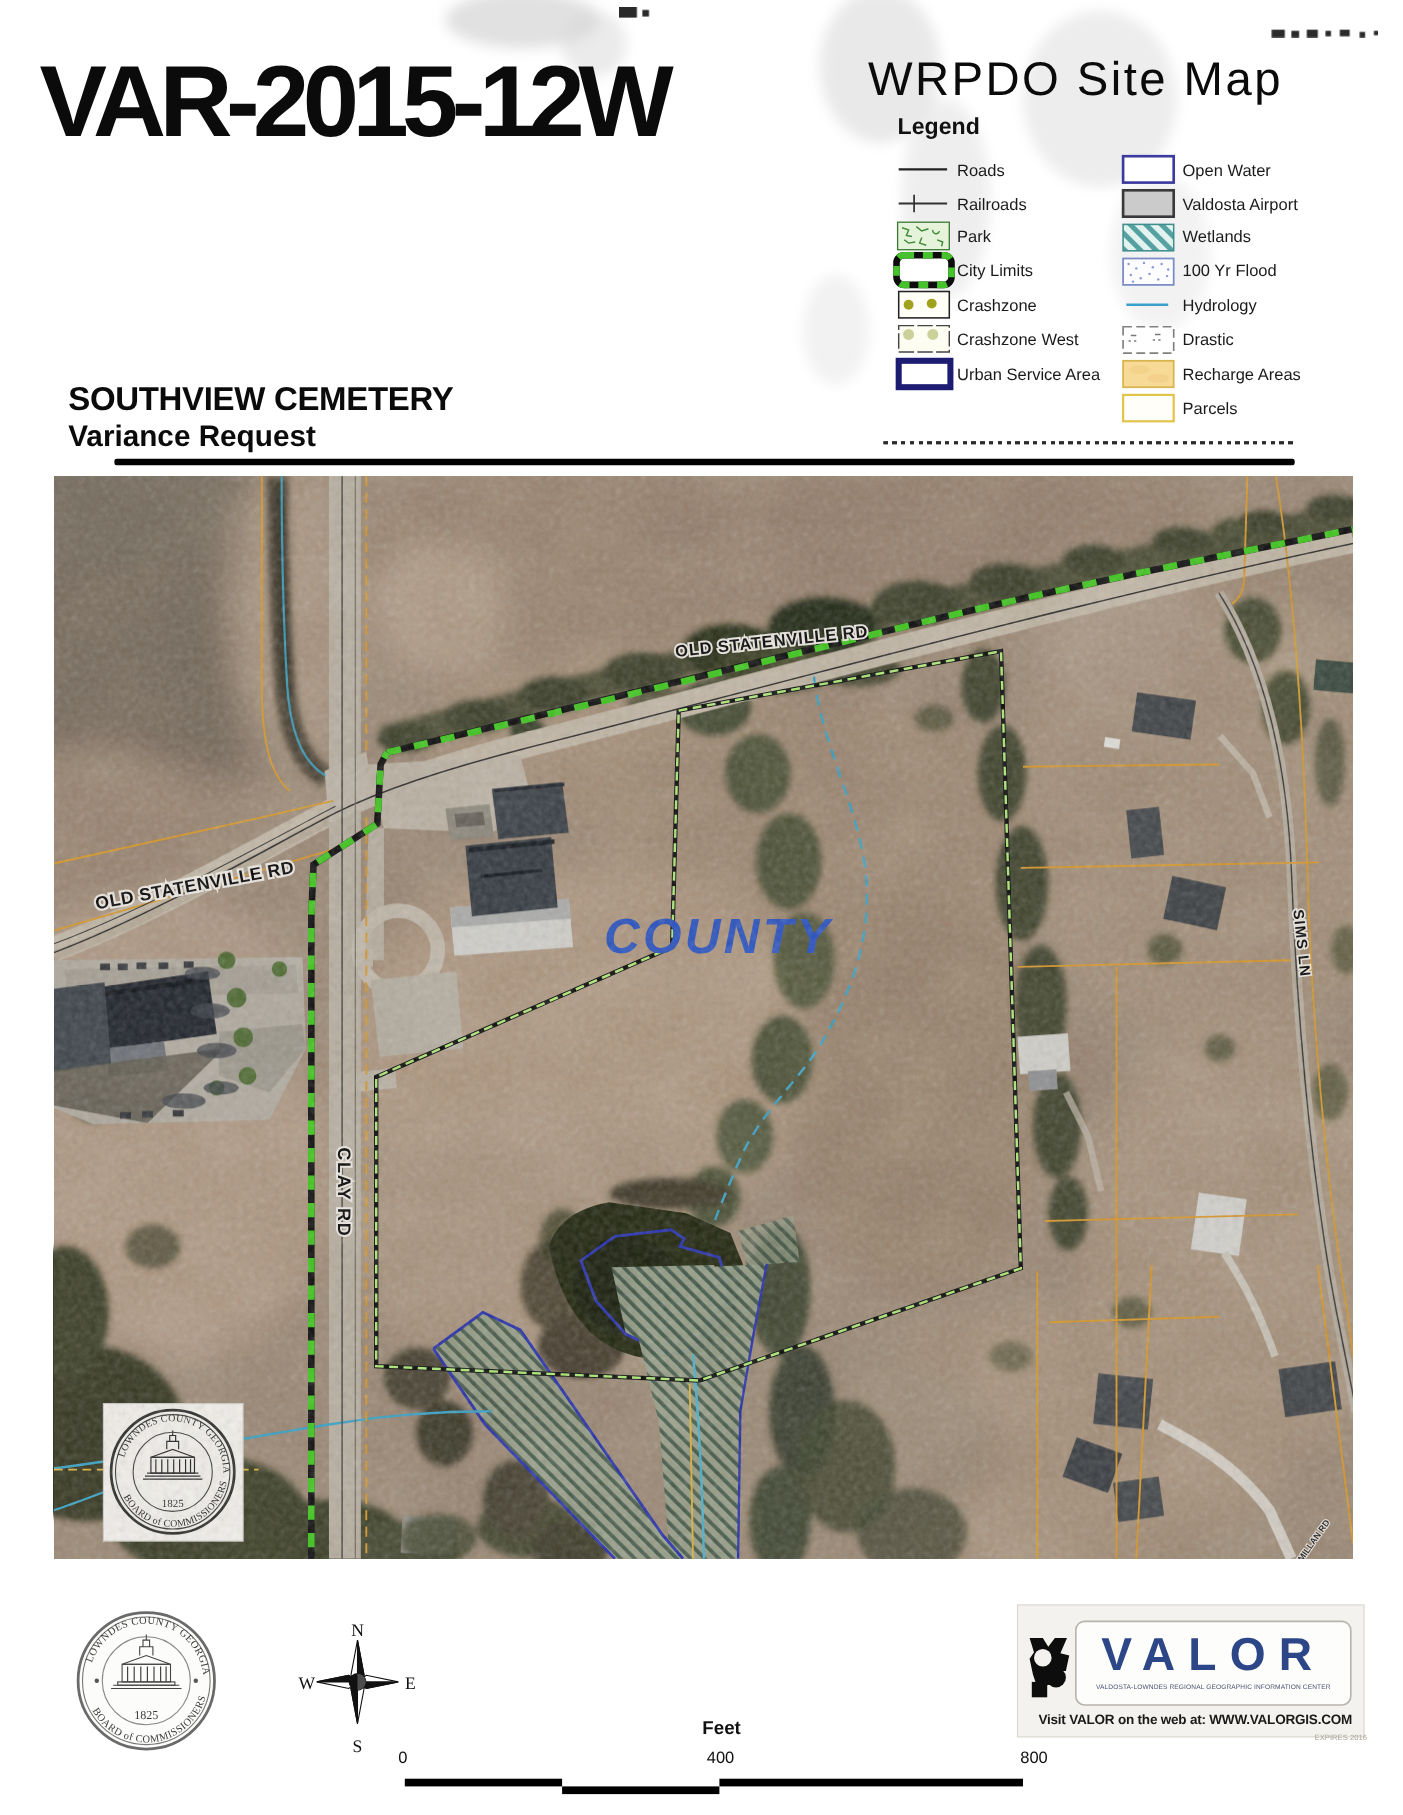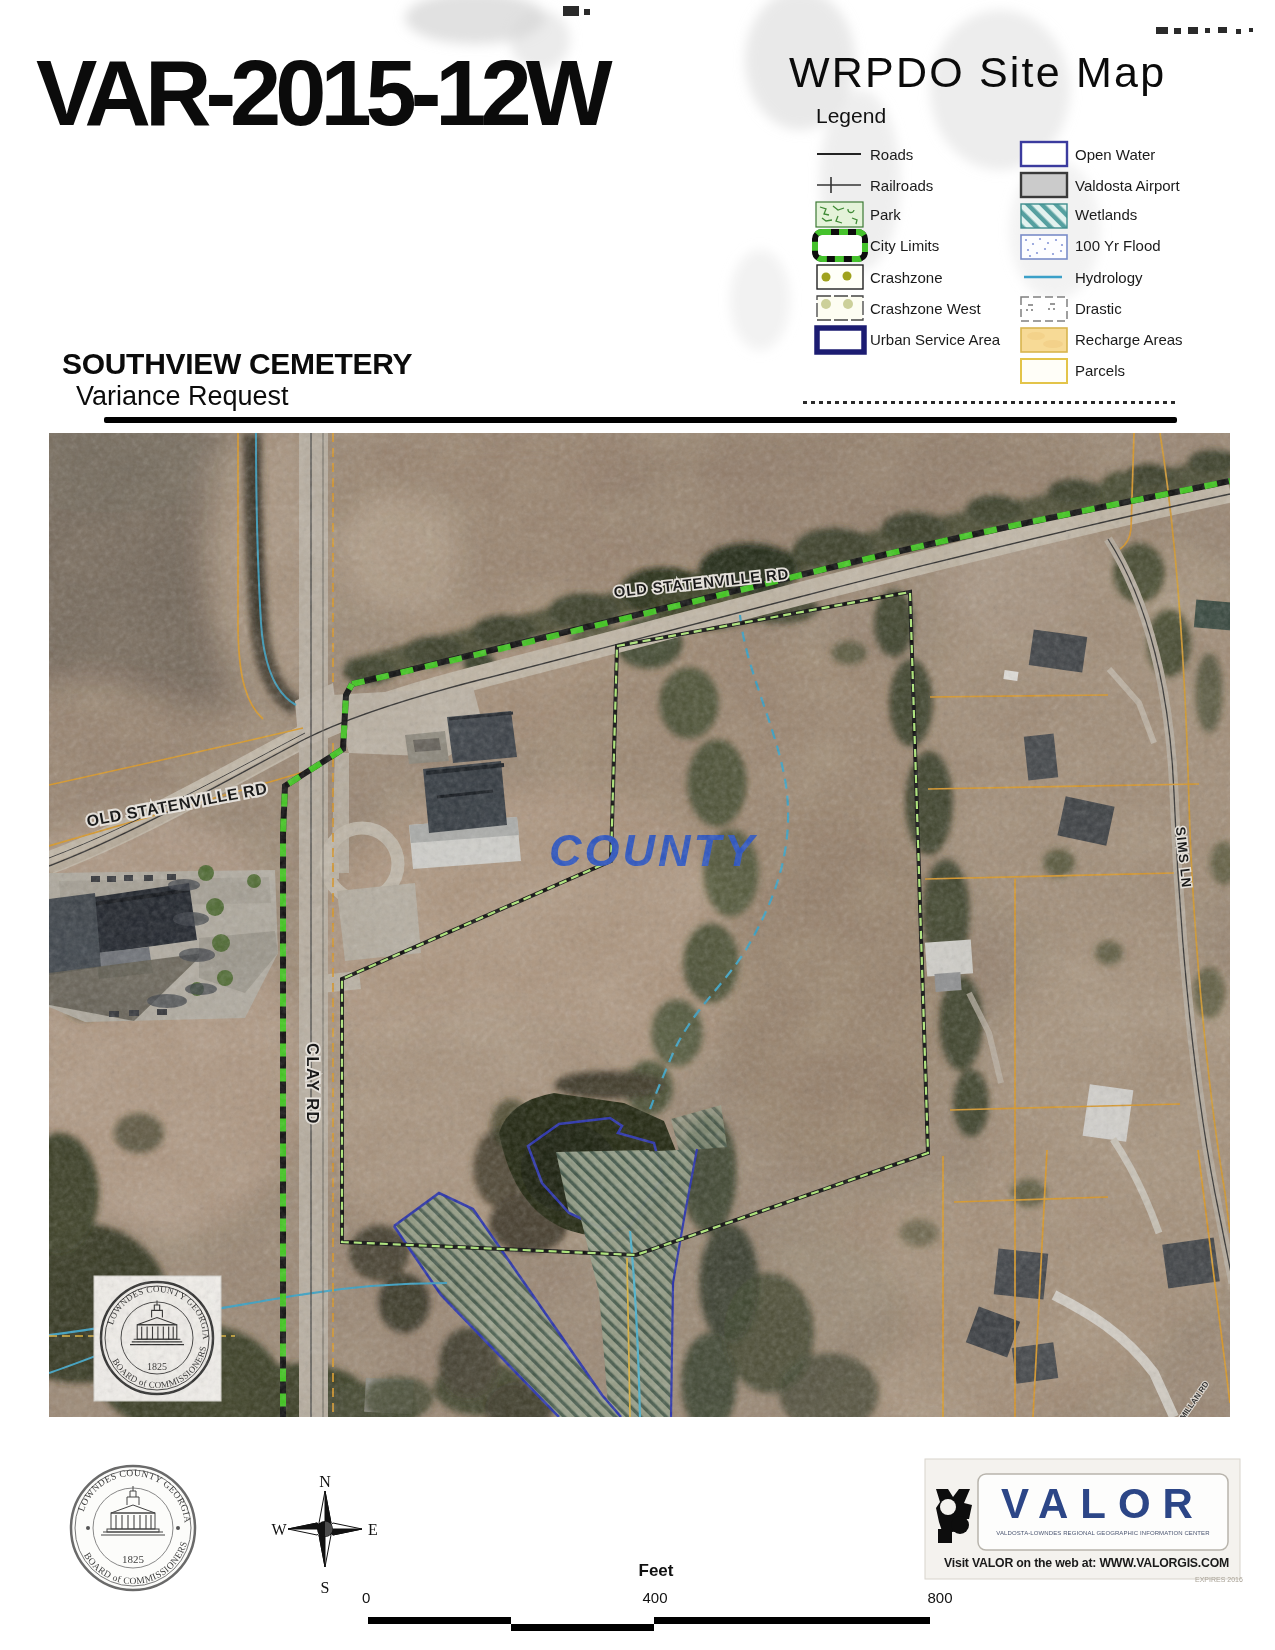--- a/index.html
+++ b/index.html
@@ -35,21 +35,21 @@
     <rect x="1218" y="27" width="9" height="6"></rect>
     <rect x="1236" y="29" width="5" height="5"></rect>
     <rect x="1249" y="28" width="4" height="4"></rect>
   </g>
 </svg>
 
 <div class="abs" style="left:36px;top:41px;font-size:92px;font-weight:bold;letter-spacing:-6px;color:#0b0b0b;">VAR-2015-12W</div>
 
 <div class="abs" style="left:789px;top:48px;font-size:43px;font-weight:normal;letter-spacing:2.2px;color:#0b0b0b;">WRPDO Site Map</div>
 
-<div class="abs" style="left:816px;top:104px;font-size:21px;font-weight:normal;color:#111;">Legend</div>
+<div class="abs" style="left:816px;top:104px;font-size:21px;font-weight:bold;color:#111;">Legend</div>
 
 <svg class="abs" id="legend" style="left:0;top:0;" width="1275" height="420" viewBox="0 0 1275 420">
   <defs>
     <pattern id="lhatch" width="10" height="10" patternUnits="userSpaceOnUse" patternTransform="rotate(-45)">
       <rect width="10" height="10" fill="#e2f2ef"></rect>
       <rect width="4.5" height="10" fill="#55a0a0"></rect>
     </pattern>
   </defs>
   <g font-family="Liberation Sans, sans-serif" font-size="15" fill="#1a1a1a">
 
@@ -133,21 +133,21 @@
     </g>
     <text x="1075" y="345">Recharge Areas</text>
 
     <rect x="1021" y="359" width="46" height="24" fill="#fffef8" stroke="#e3c44a" stroke-width="2"></rect>
     <text x="1075" y="376">Parcels</text>
   </g>
 </svg>
 
 <div class="abs" style="left:62px;top:347px;font-size:30px;font-weight:bold;letter-spacing:-0.3px;color:#0b0b0b;">SOUTHVIEW CEMETERY</div>
 
-<div class="abs" style="left:76px;top:381px;font-size:27px;font-weight:normal;color:#0b0b0b;">Variance Request</div>
+<div class="abs" style="left:62px;top:381px;font-size:27px;font-weight:bold;color:#0b0b0b;">Variance Request</div>
 
 <div class="abs" style="left:803px;top:401px;width:374px;height:3px;background:repeating-linear-gradient(90deg,#2b2b2b 0 4px,transparent 4px 8px);"></div>
 
 <div class="abs" style="left:104px;top:417px;width:1073px;height:6px;background:#000;border-radius:2px;"></div>
 
 <svg class="abs" id="map" style="left:49px;top:433px;" width="1181" height="984" viewBox="0 0 1181 984">
 <defs>
   <filter id="b14" x="-60%" y="-60%" width="220%" height="220%">
         <feGaussianBlur stdDeviation="16"></feGaussianBlur>
       </filter>

